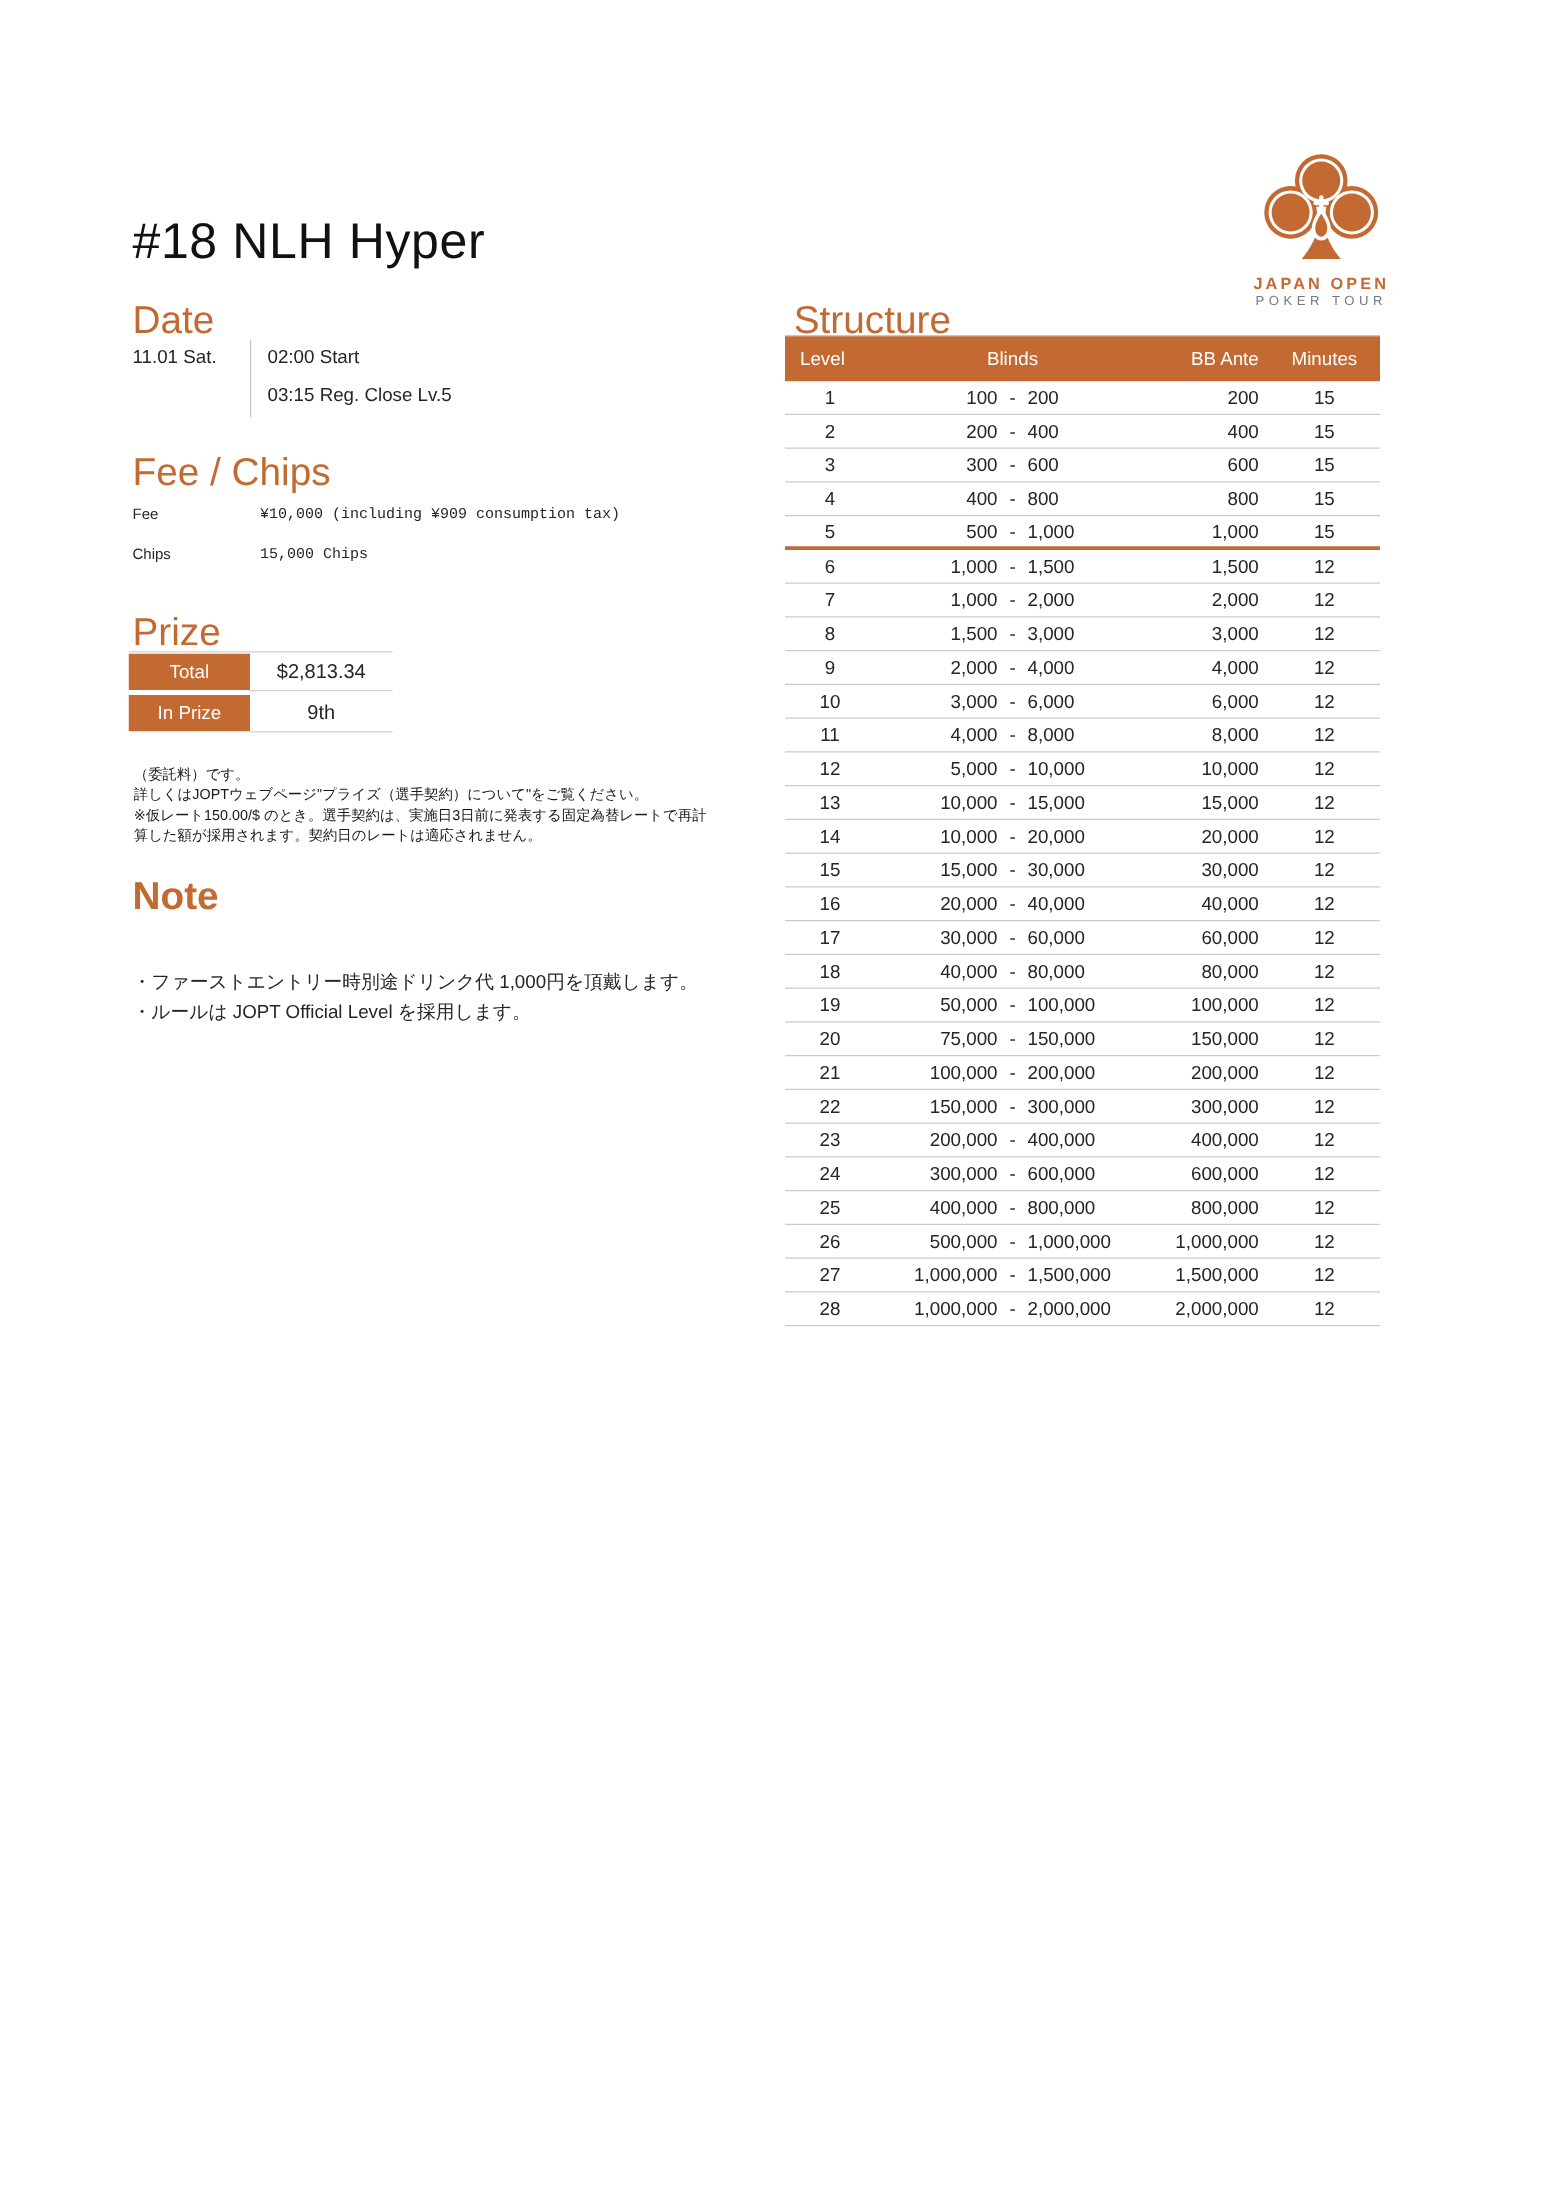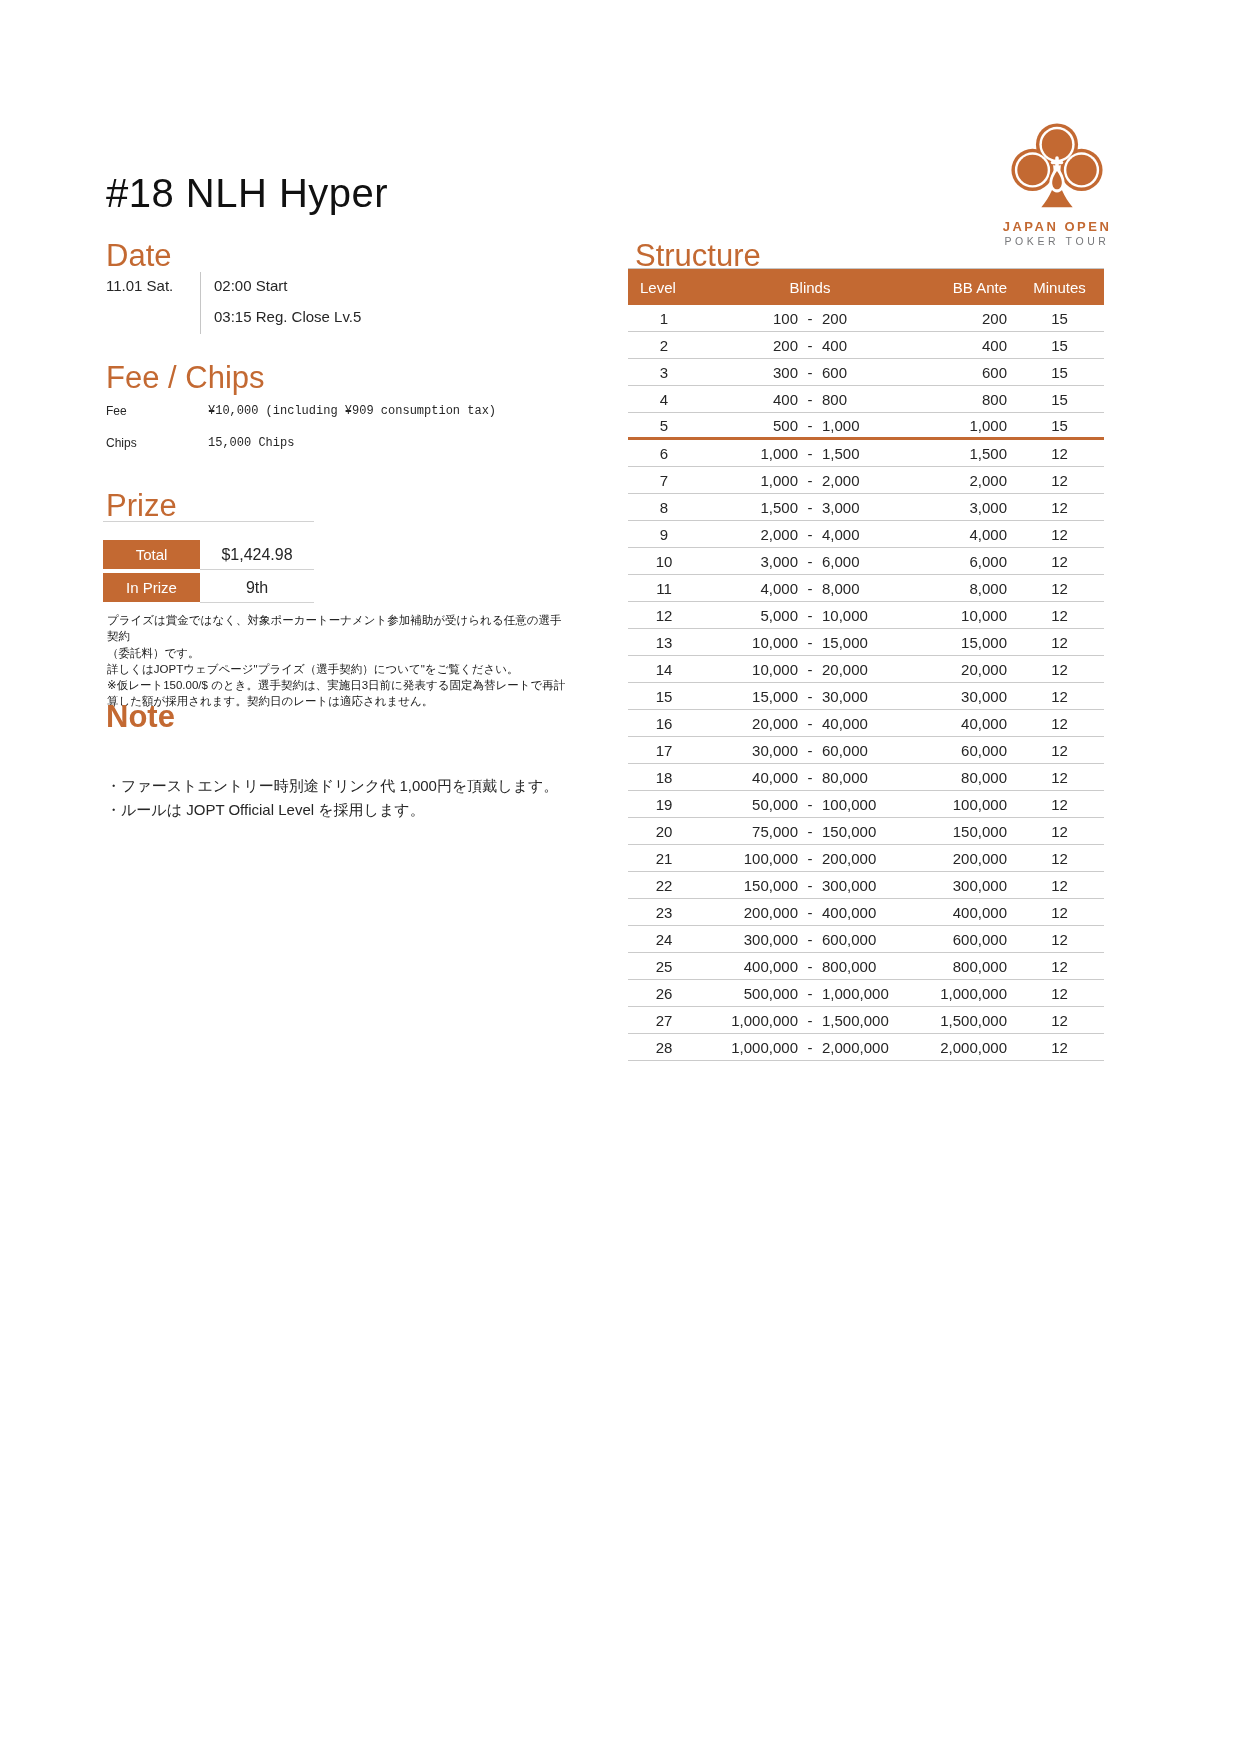--- a/index.html
+++ b/index.html
@@ -22,21 +22,21 @@
   .date-times{position:absolute;left:214px;top:277px;font-size:15px;}
   .date-times .t{height:31px;}
 
   
   .fee-rows{position:absolute;left:106px;top:404px;width:420px;font-size:12px;}
   .fee-row{display:flex;height:32px;}
   .fee-row .lbl{width:102px;}
   .fee-row .val{flex:1;font-family:Liberation Mono, monospace;}
 
   
-  .prize-table{position:absolute;left:103px;top:521px;width:211px;border-top:1px solid #D2D2D2;padding-top:18px;}
+  .prize-table{position:absolute;left:103px;top:521px;width:211px;border-top:1px solid #D2D2D2;padding-top:1px;}
   .prize-row{display:flex;margin-bottom:3px;}
   .prize-row .plbl{width:97px;height:29px;background:#C36932;color:#fff;font-size:15px;
     display:flex;align-items:center;justify-content:center;}
   .prize-row .pval{flex:1;height:29px;font-size:16px;border-bottom:1px solid #D2D2D2;
     display:flex;align-items:center;justify-content:center;}
 
   
   .disclaimer{position:absolute;left:107px;top:612px;width:460px;font-size:11.5px;
     line-height:16.3px;color:#1a1a1a;}
 
@@ -123,30 +123,29 @@
       <div class="fee-row">
         <div class="lbl">Chips</div>
         <div class="val">15,000 Chips</div>
       </div>
     </div>
 
   <div class="section-heading" id="h-prize">Prize</div>
   <div class="prize-table" id="prize-table">
       <div class="prize-row">
         <div class="plbl">Total</div>
-        <div class="pval">$1,424.98</div>
+        <div class="pval">$2,813.34</div>
       </div>
       <div class="prize-row">
         <div class="plbl">In Prize</div>
         <div class="pval">9th</div>
       </div>
     </div>
 
   <div class="disclaimer" id="disclaimer">
-      <div>プライズは賞金ではなく、対象ポーカートーナメント参加補助が受けられる任意の選手契約</div>
       <div>（委託料）です。</div>
       <div>詳しくはJOPTウェブページ"プライズ（選手契約）について"をご覧ください。</div>
       <div>※仮レート150.00/$ のとき。選手契約は、実施日3日前に発表する固定為替レートで再計</div>
       <div>算した額が採用されます。契約日のレートは適応されません。</div>
     </div>
 
   <div class="section-heading" id="h-note">Note</div>
   <div class="note-lines" id="note-lines">
       <div>・ファーストエントリー時別途ドリンク代 1,000円を頂戴します。</div>
       <div>・ルールは JOPT Official Level を採用します。</div>

